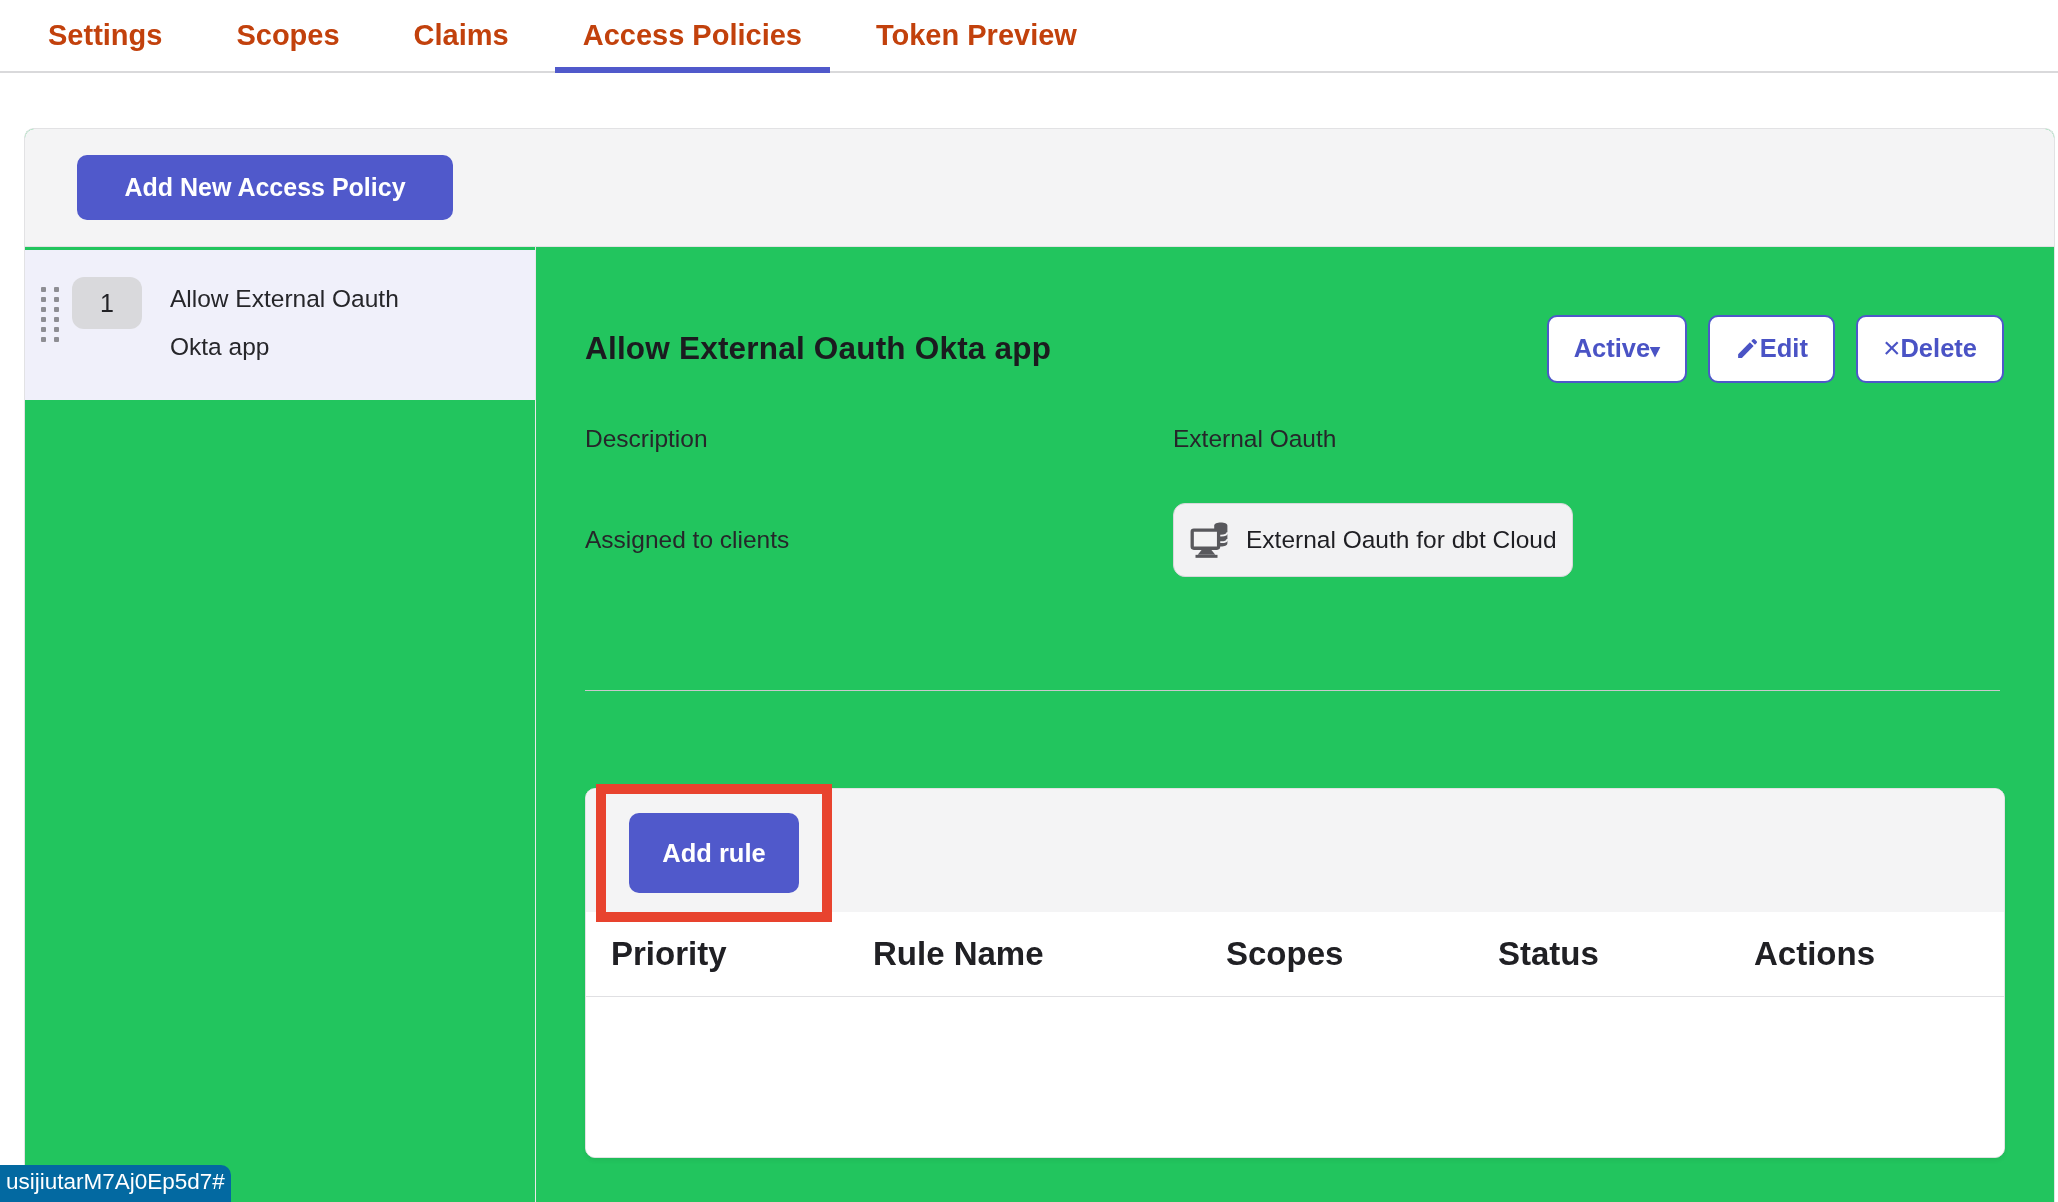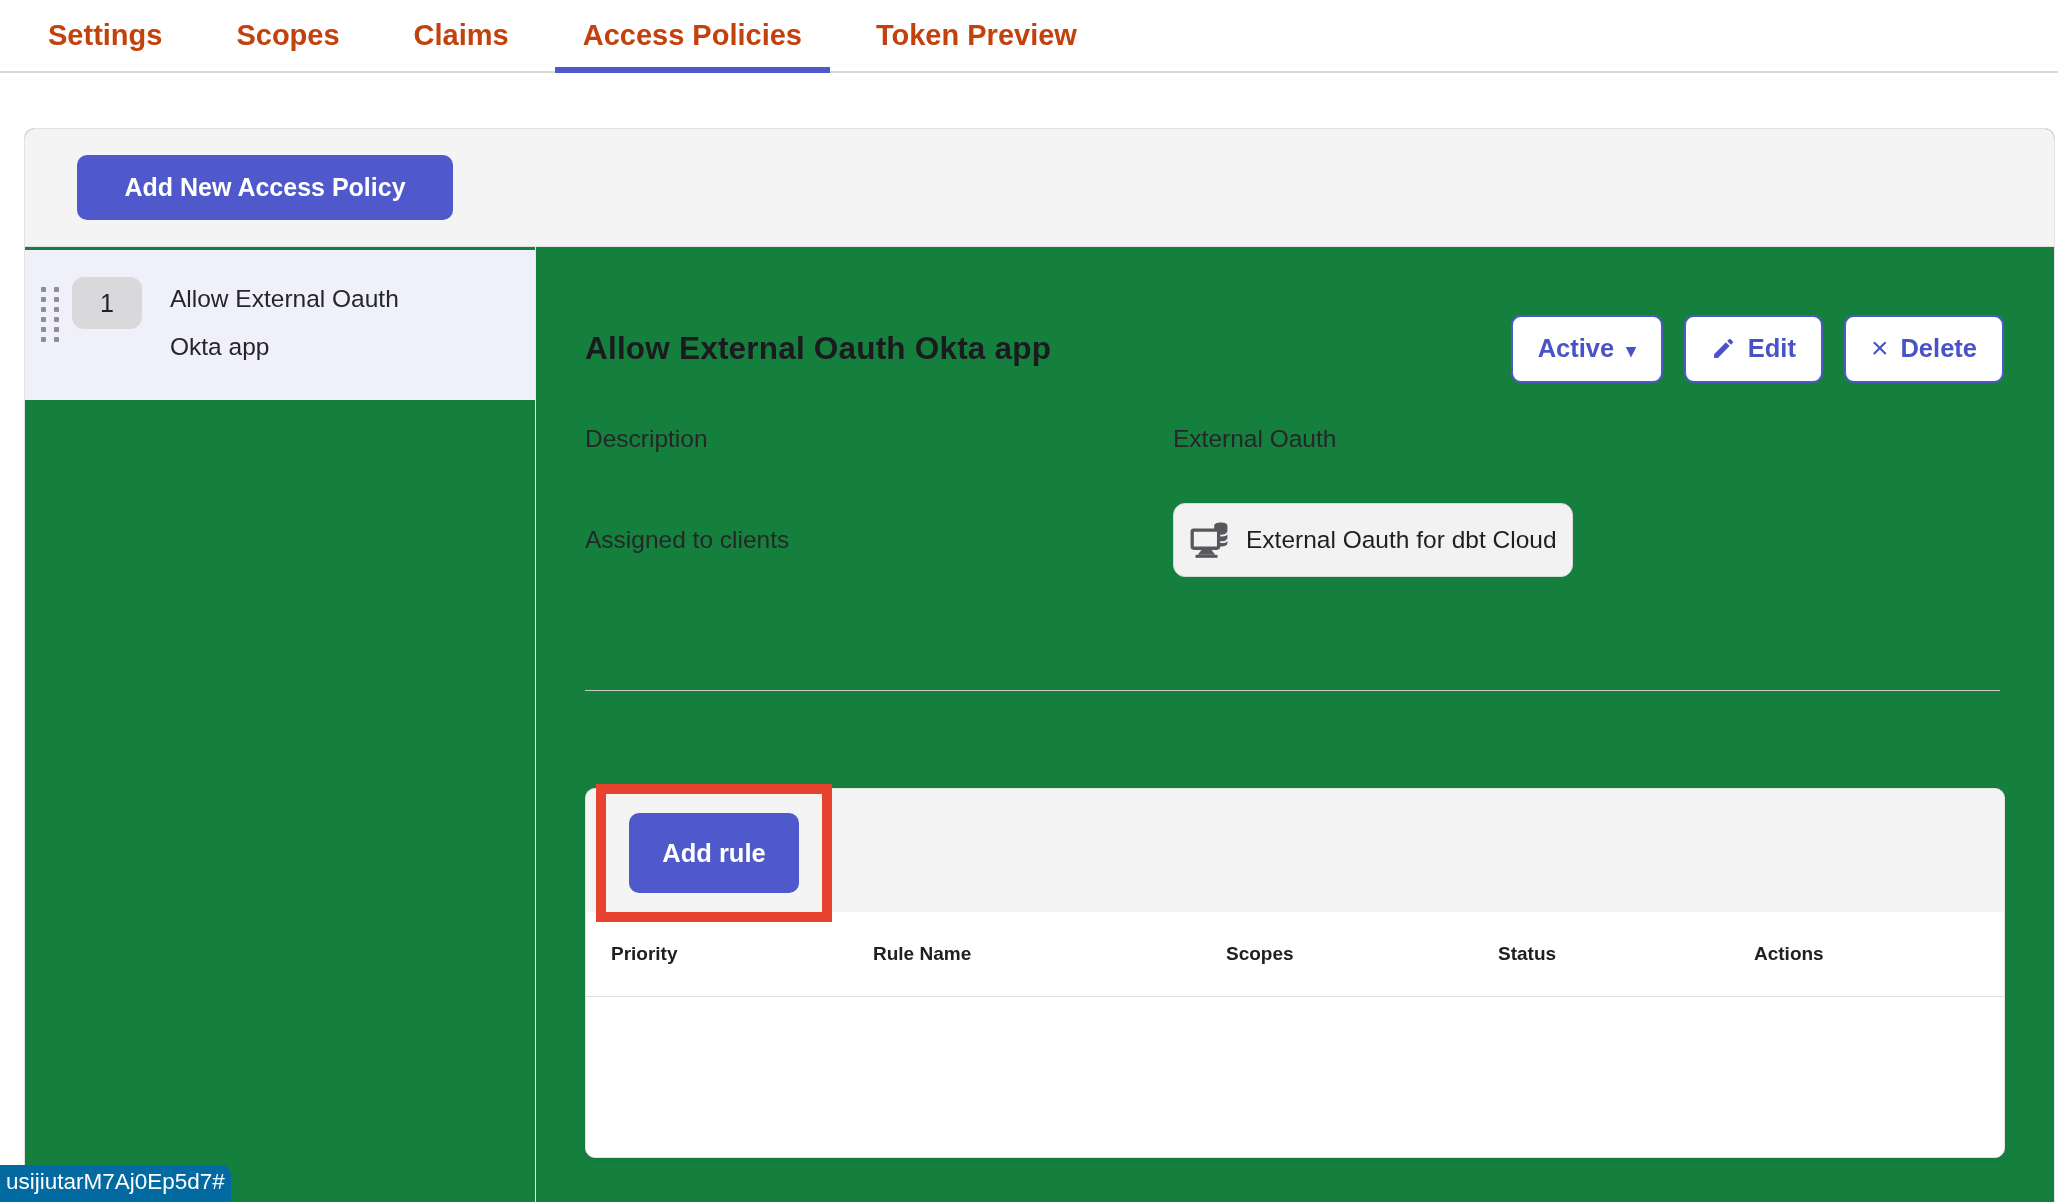--- a/index.html
+++ b/index.html
@@ -26,21 +26,21 @@
     display:flex;align-items:center;padding:4px 28px 0 28px;
     font-size:29px;font-weight:700;color:#c2410c;
     border-bottom:6px solid transparent;margin-bottom:-2px;white-space:nowrap;
   }
   .tab.active{border-bottom-color:var(--accent);}
 
   
   .panel{
     position:absolute;left:24px;top:128px;width:2031px;height:1075px;
     border:1.5px solid #E2E2E4;border-bottom:none;border-radius:10px 10px 0 0;
-    background:#15803d;display:flex;flex-direction:column;
+    background:#22c55e;display:flex;flex-direction:column;
   }
   .panel-header{
     flex:0 0 118px;background:#F4F4F5;border-bottom:1.5px solid #E2E2E4;
     border-radius:9px 9px 0 0;display:flex;align-items:center;padding-left:52px;
   }
   .btn-primary{
     background:var(--accent);color:#fff;border:none;border-radius:10px;
     font-family:inherit;font-weight:700;font-size:25px;cursor:pointer;
     display:flex;align-items:center;justify-content:center;
   }
@@ -70,21 +70,21 @@
 
   
   .main{flex:1;padding:0 50px 0 49px;position:relative;min-width:0;}
   .title-row{margin-top:62px;display:flex;align-items:center;}
   .detail-title{font-size:31.5px;font-weight:700;color:#1B1B1F;letter-spacing:.2px;}
   .title-actions{margin-left:auto;display:flex;gap:21px;}
   .btn-outline{
     height:68px;background:#fff;border:2.5px solid var(--accent-border);
     border-radius:10px;color:var(--accent-text);font-family:inherit;
     font-weight:700;font-size:25.5px;display:flex;align-items:center;
-    padding:0 25px;gap:12px;cursor:pointer;white-space:nowrap;
+    padding:0 25px;cursor:pointer;white-space:nowrap;
   }
   .caret{font-size:19px;margin-top:4px;line-height:1;}
   .x-glyph{font-size:30px;font-weight:500;line-height:1;margin-top:-2px;}
   .pencil-svg{width:25px;height:25px;display:block;}
 
   .fields{margin-top:27px;display:flex;flex-direction:column;gap:40px;
     font-size:24.5px;color:#26262A;}
   .field-row{display:flex;align-items:center;min-height:48px;}
   .field-label{flex:0 0 588px;}
   .client-chip{
@@ -104,21 +104,21 @@
     display:flex;flex-direction:column;
   }
   .rules-header{flex:0 0 123px;background:#F4F4F5;border-radius:9px 9px 0 0;position:relative;}
   .red-annotation{
     position:absolute;left:10px;top:-5px;
     border:10px solid var(--annotation-red);padding:19px 23px;
   }
   .btn-add-rule{width:170px;height:80px;font-size:25.5px;}
   .rules-cols{
     flex:0 0 85px;display:flex;align-items:center;
-    border-bottom:1.5px solid #E0E0E3;font-weight:700;font-size:19px;color:#202024;
+    border-bottom:1.5px solid #E0E0E3;font-weight:700;font-size:33px;color:#202024;
   }
   .rules-cols .col{padding-left:25px;}
   .col-priority{flex:0 0 262px;}
   .col-rulename{flex:0 0 353px;}
   .col-scopes{flex:0 0 272px;}
   .col-status{flex:0 0 256px;}
   .col-actions{flex:1;}
   .rules-body{flex:1;background:#fff;border-radius:0 0 9px 9px;}
 
   

